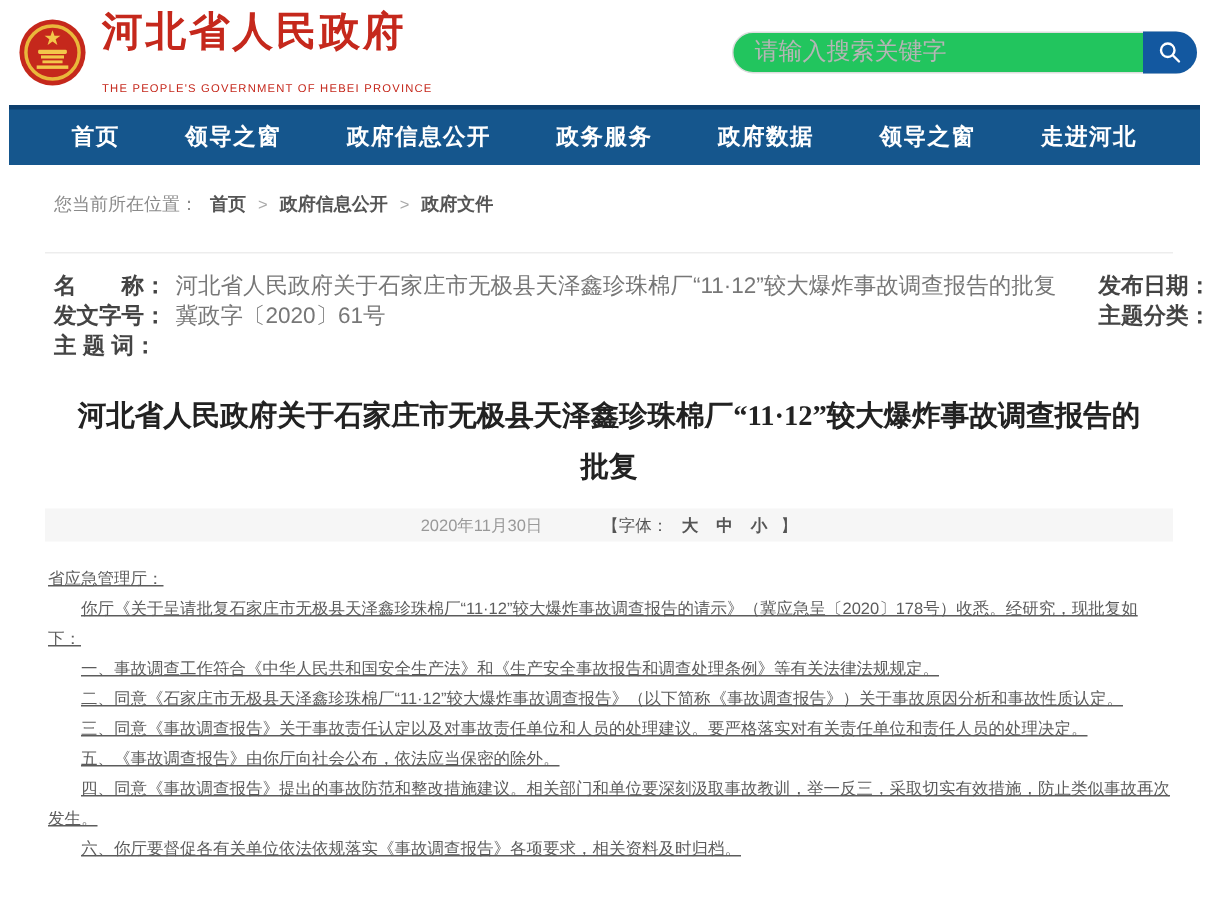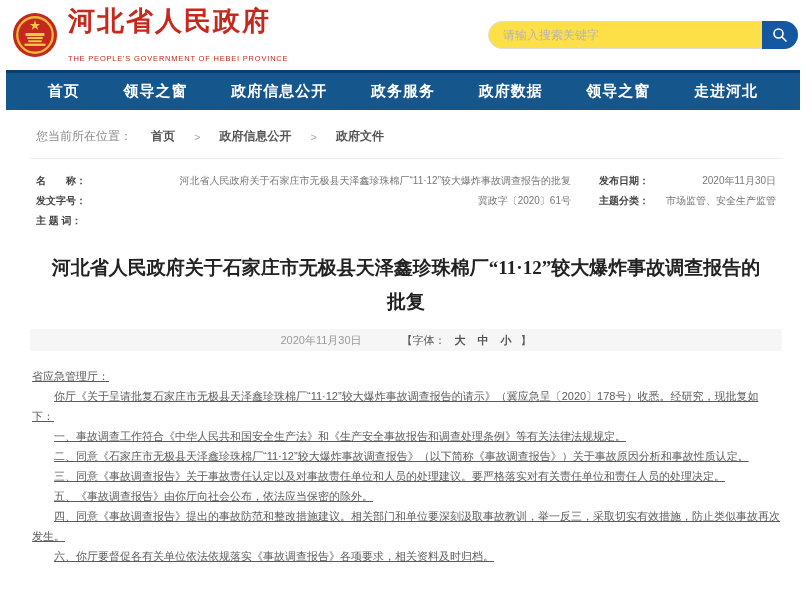--- a/index.html
+++ b/index.html
@@ -10,44 +10,44 @@
   .header { height:70px; display:flex; align-items:center; justify-content:space-between;
     padding:0 14px 0 12px; background:#fff;border-radius:24px; }
   .brand { display:flex; align-items:center; gap:10px; }
   .emblem { width:46px; height:46px; flex:0 0 auto; }
   .brand-text { display:flex; flex-direction:column; }
   .site-name { color:#c5281c; font-size:27px; font-weight:bold; letter-spacing:2px; line-height:1.1; }
   .site-name-en { color:#c5281c; font-size:7.5px; letter-spacing:0.8px; margin-top:18px; font-weight:normal; }
 
   .search-wrap { position:relative; width:310px; height:28px; }
   .search-input { width:100%; height:28px; border:1px solid #ddd; border-radius:14px;
-    padding:0 40px 0 14px; font-size:12px; color:#333; outline:none; background:#fde047; }
+    padding:0 40px 0 14px; font-size:16px; color:#333; outline:none; background:#22c55e; }
   .search-input::placeholder { color:#b5b5b5; }
   .search-btn { position:absolute; right:0; top:0; width:36px; height:28px; border:none;
     border-radius:0 14px 14px 0; background:#1358a0; cursor:pointer;
     display:flex; align-items:center; justify-content:center; }
 
   
   .nav { height:40px; margin:0 12px 0 6px; background:#15568d; border-top:3px solid #0d3f6e;
     display:flex; align-items:center; justify-content:space-around; padding:0 20px; }
   .nav-item { color:#fff; font-size:15px; font-weight:bold; letter-spacing:1px; cursor:pointer;
     white-space:nowrap; }
 
   
   .content { margin:0 30px; }
 
-  .breadcrumb { padding:18px 6px 13px 6px; font-size:12px; color:#8a8a8a;
-    border-bottom:1px solid #ededed; display:flex; align-items:center; gap:19px; }
+  .breadcrumb { padding:18px 6px 23px 6px; font-size:12px; color:#8a8a8a;
+    border-bottom:1px solid #ededed; display:flex; align-items:center; gap:8px; }
   .crumb-link { color:#555; font-weight:bold; cursor:pointer; }
   .crumb-sep { color:#aaa; font-size:11px; }
 
   .meta { display:flex; padding:12px 6px 4px 6px; }
   .meta-col-left { flex:0 0 535px; }
   .meta-col-right { flex:1; padding-left:28px; }
-  .meta-row { display:flex; font-size:10px; line-height:20px;justify-content:space-between; }
+  .meta-row { display:flex; font-size:15px; line-height:20px; }
   .meta-label { color:#444; font-weight:bold; white-space:nowrap; }
   .meta-value { color:#777; margin-left:6px; white-space:nowrap; overflow:hidden; }
 
   .doc-title { margin:16px auto 0 auto; width:96%; text-align:center;
     font-family:"Liberation Serif","DejaVu Serif",serif; font-weight:bold;
     font-size:19px; color:#222; line-height:34px; }
 
   .date-band { margin-top:10px; height:22px; background:#f6f6f6;
     display:flex; align-items:center; justify-content:center; gap:6px;
     font-size:11px; color:#8a8a8a; }

